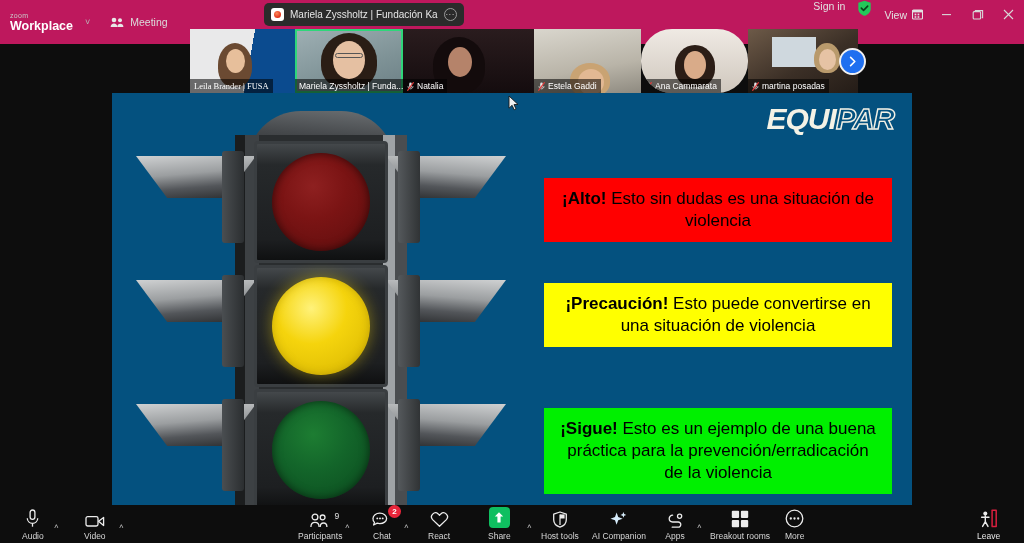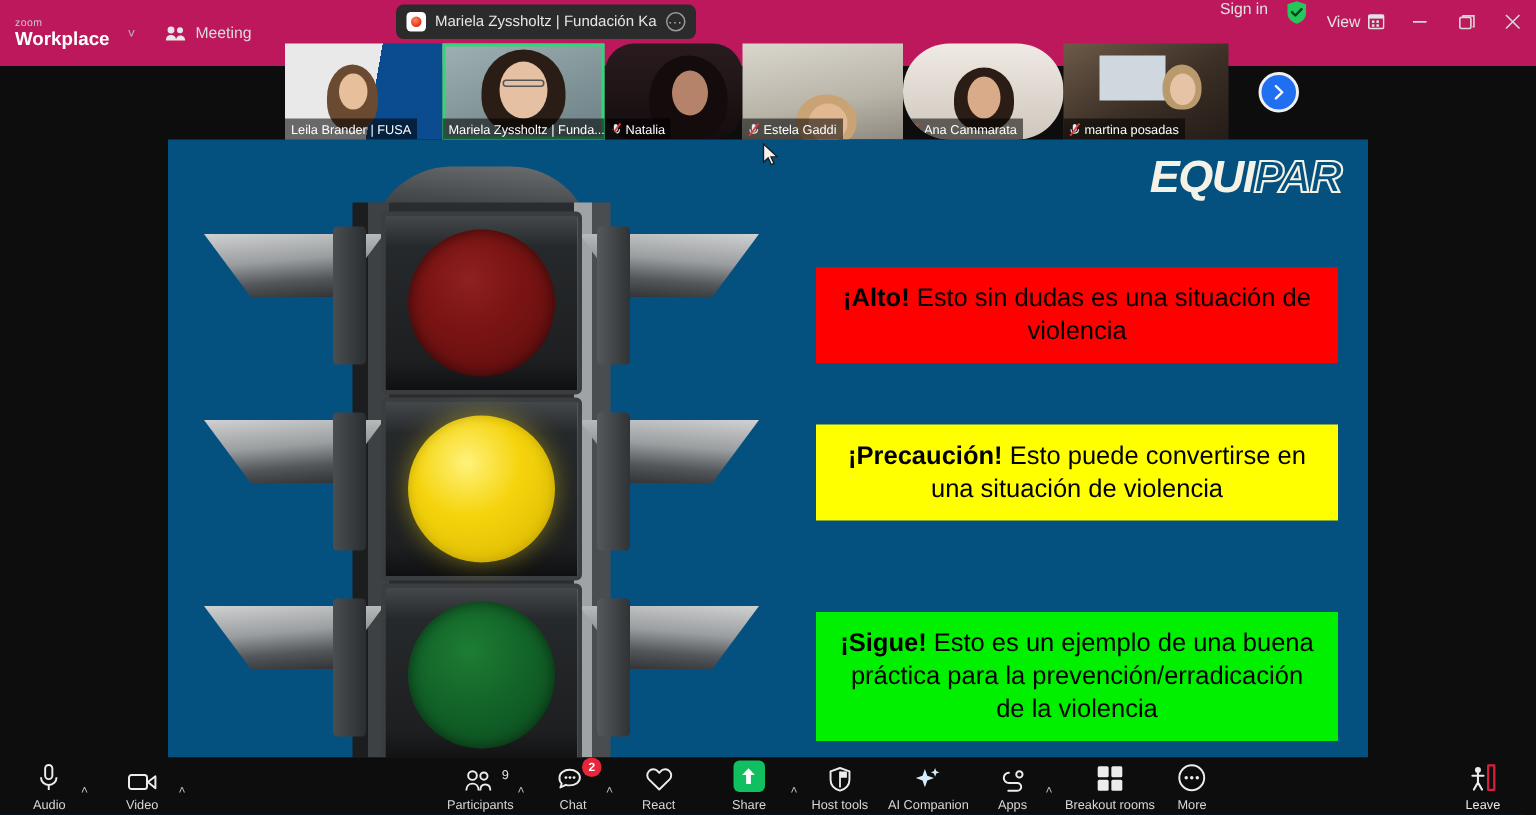--- a/index.html
+++ b/index.html
@@ -54,23 +54,23 @@
   .thumb { position:relative; height:64px; overflow:hidden; background:#111; flex:0 0 auto; }
   .thumb .namebar {
     position:absolute; left:0; bottom:0; height:14px;
     display:flex; align-items:center; gap:3px; padding:0 4px;
     background:rgba(0,0,0,.55); font-size:8.5px; color:#fff;
     max-width:100%; white-space:nowrap; overflow:hidden;
   }
   .thumb.speaking { outline:2px solid #2fd67a; outline-offset:-2px; z-index:3; }
   .mutemic { width:7px; height:9px; flex:0 0 auto; }
 
-  .t0 { width:105px; background:linear-gradient(100deg,#e9e9ea 0 56%, #0b4b8f 56% 100%); }
+  .t0 { width:105px; background:linear-gradient(100deg,#e9e9ea 0 56%, #0b4b8f 56% 100%);font-family:Liberation Serif, serif; }
   .t1 { width:108px; background:linear-gradient(160deg,#9fb0b4,#7e9296 60%,#6b7f85);padding-left:41px; }
-  .t2 { width:92px; background:linear-gradient(180deg,#2a1c1e,#140c0e);border-radius:20px; }
+  .t2 { width:131px; background:linear-gradient(180deg,#2a1c1e,#140c0e); }
   .t3 { width:107px; background:linear-gradient(170deg,#d9d6cd,#b9b4a8 60%,#8e8a80); }
   .t4 { width:107px; background:linear-gradient(180deg,#efeae4,#cfc7bd);border-radius:31px; }
   .t5 { width:110px; background:linear-gradient(150deg,#6d5a48,#3b2f26 55%,#241c17); }
 
   
   .face { position:absolute; border-radius:50%; }
   .hair { position:absolute; border-radius:50% 50% 42% 42%; }
 
   .nextpg {
     position:absolute; left:839px; top:48px; width:27px; height:27px;

